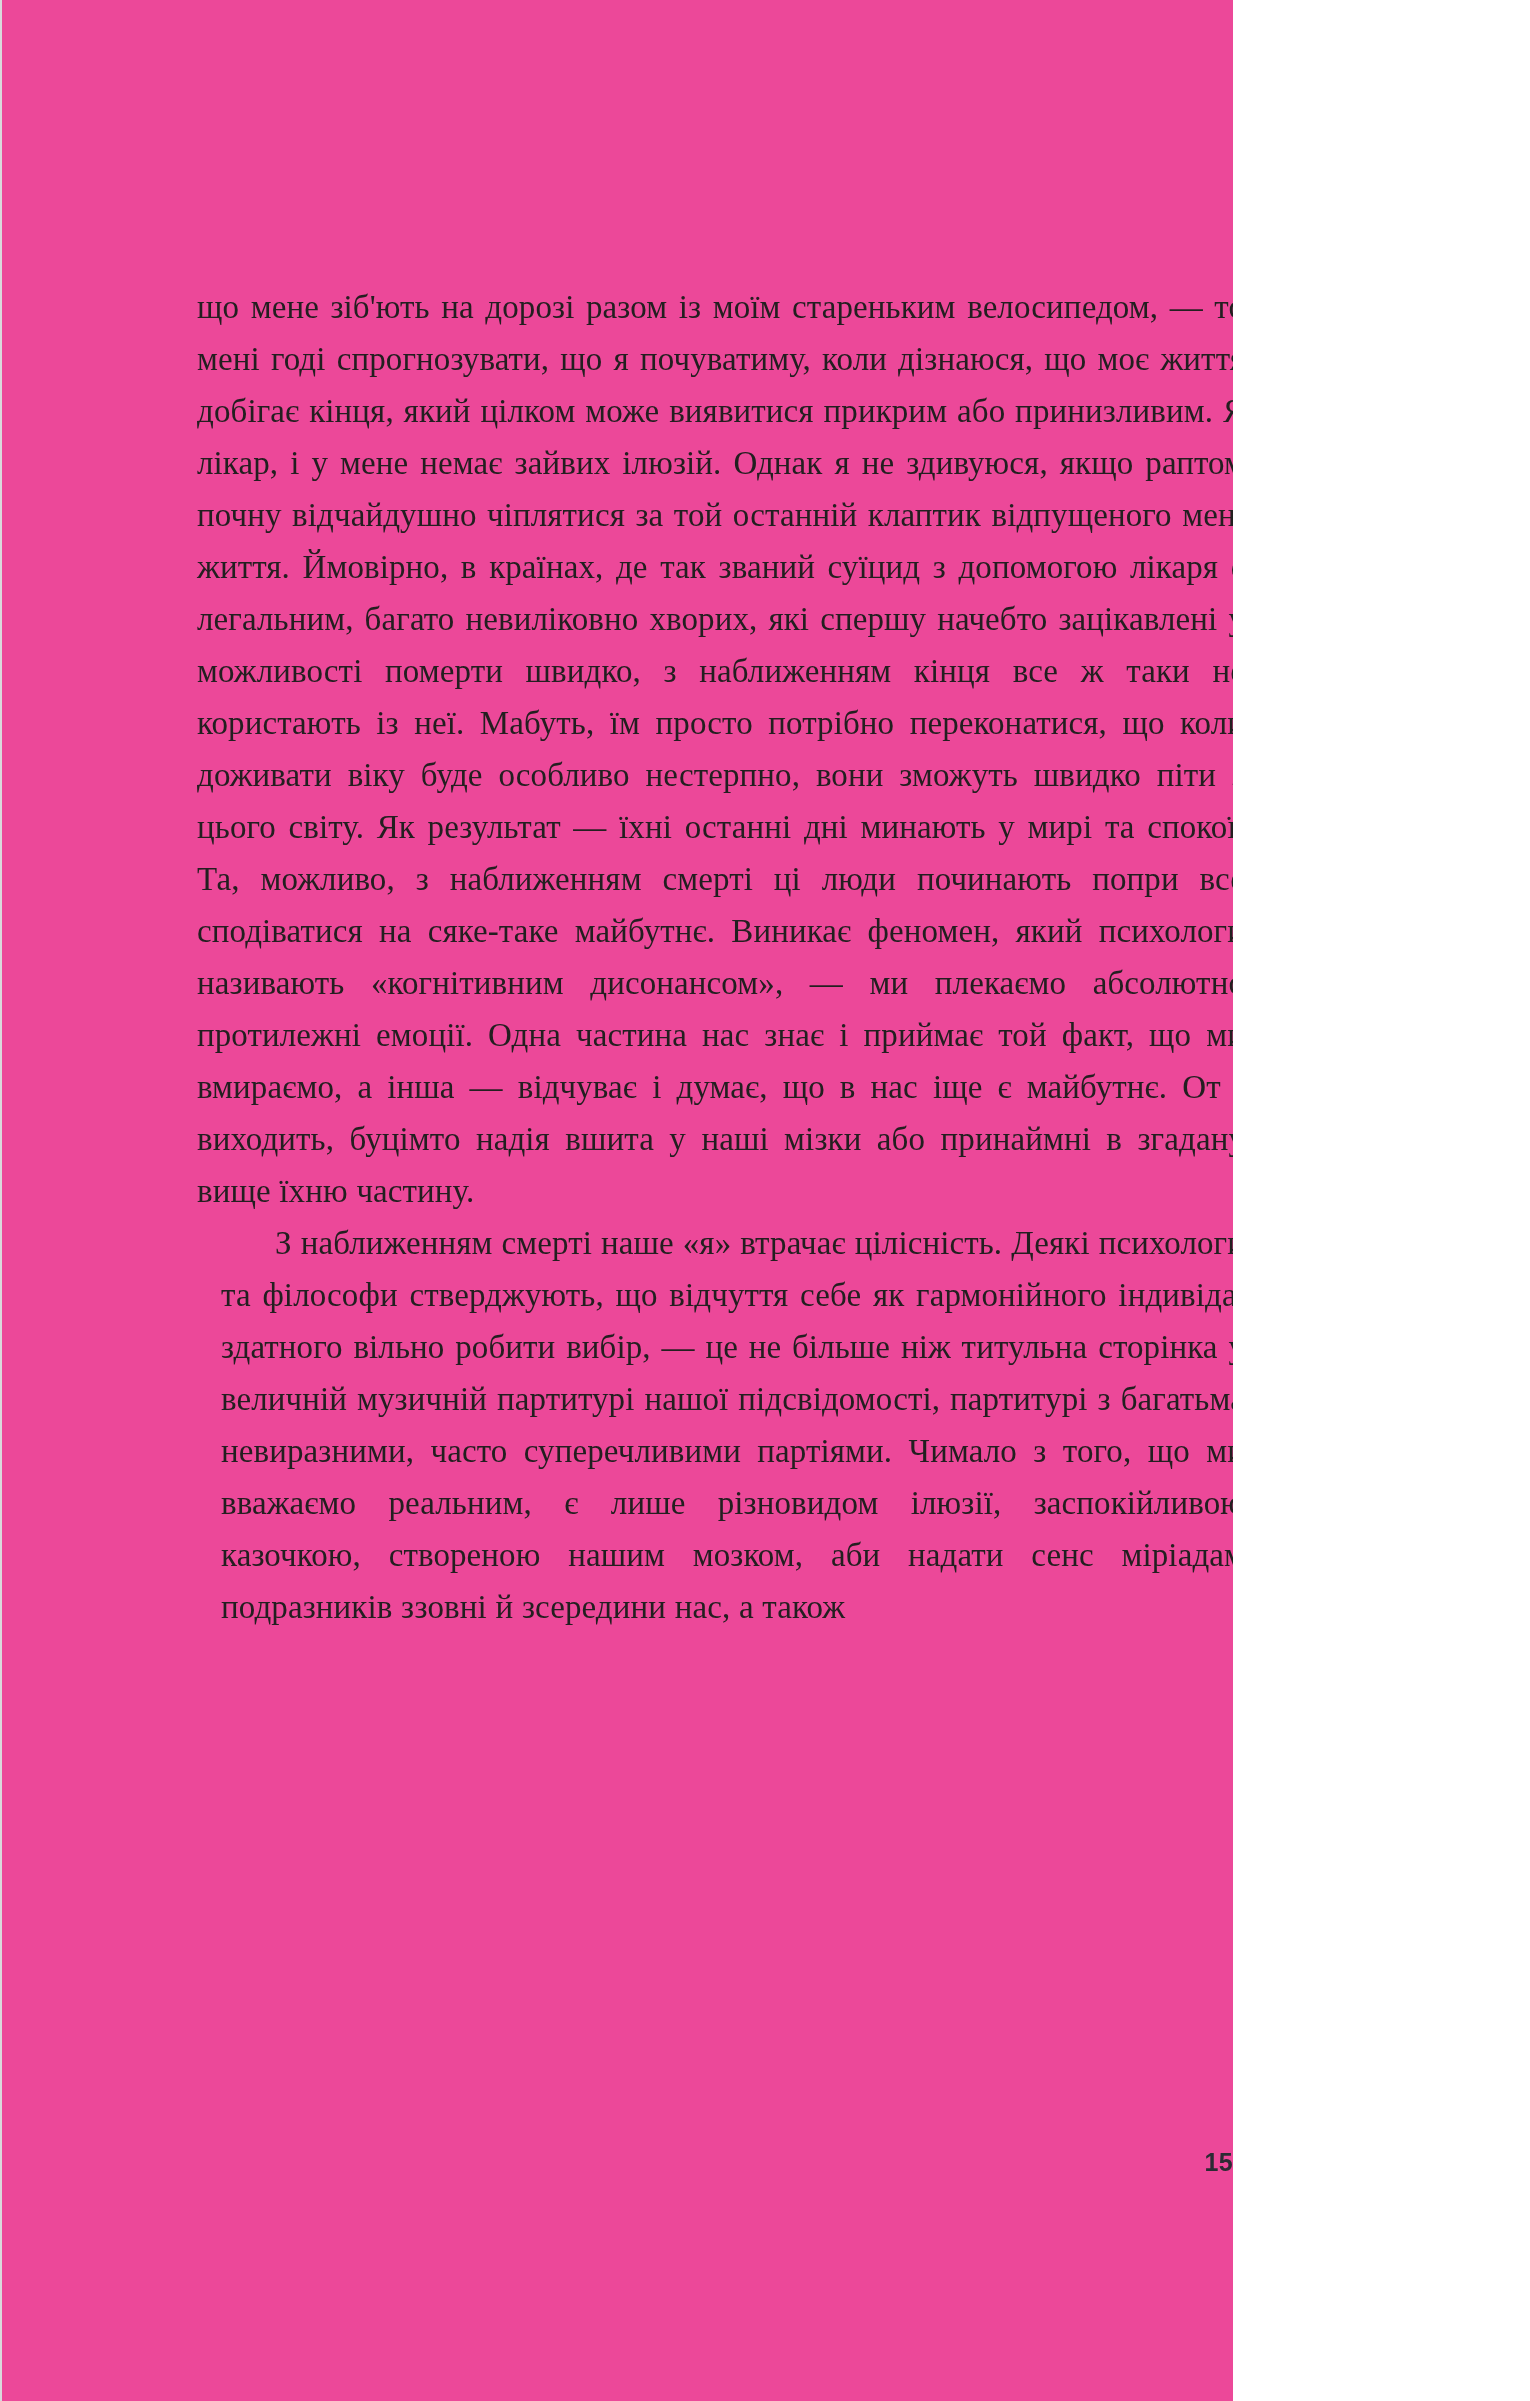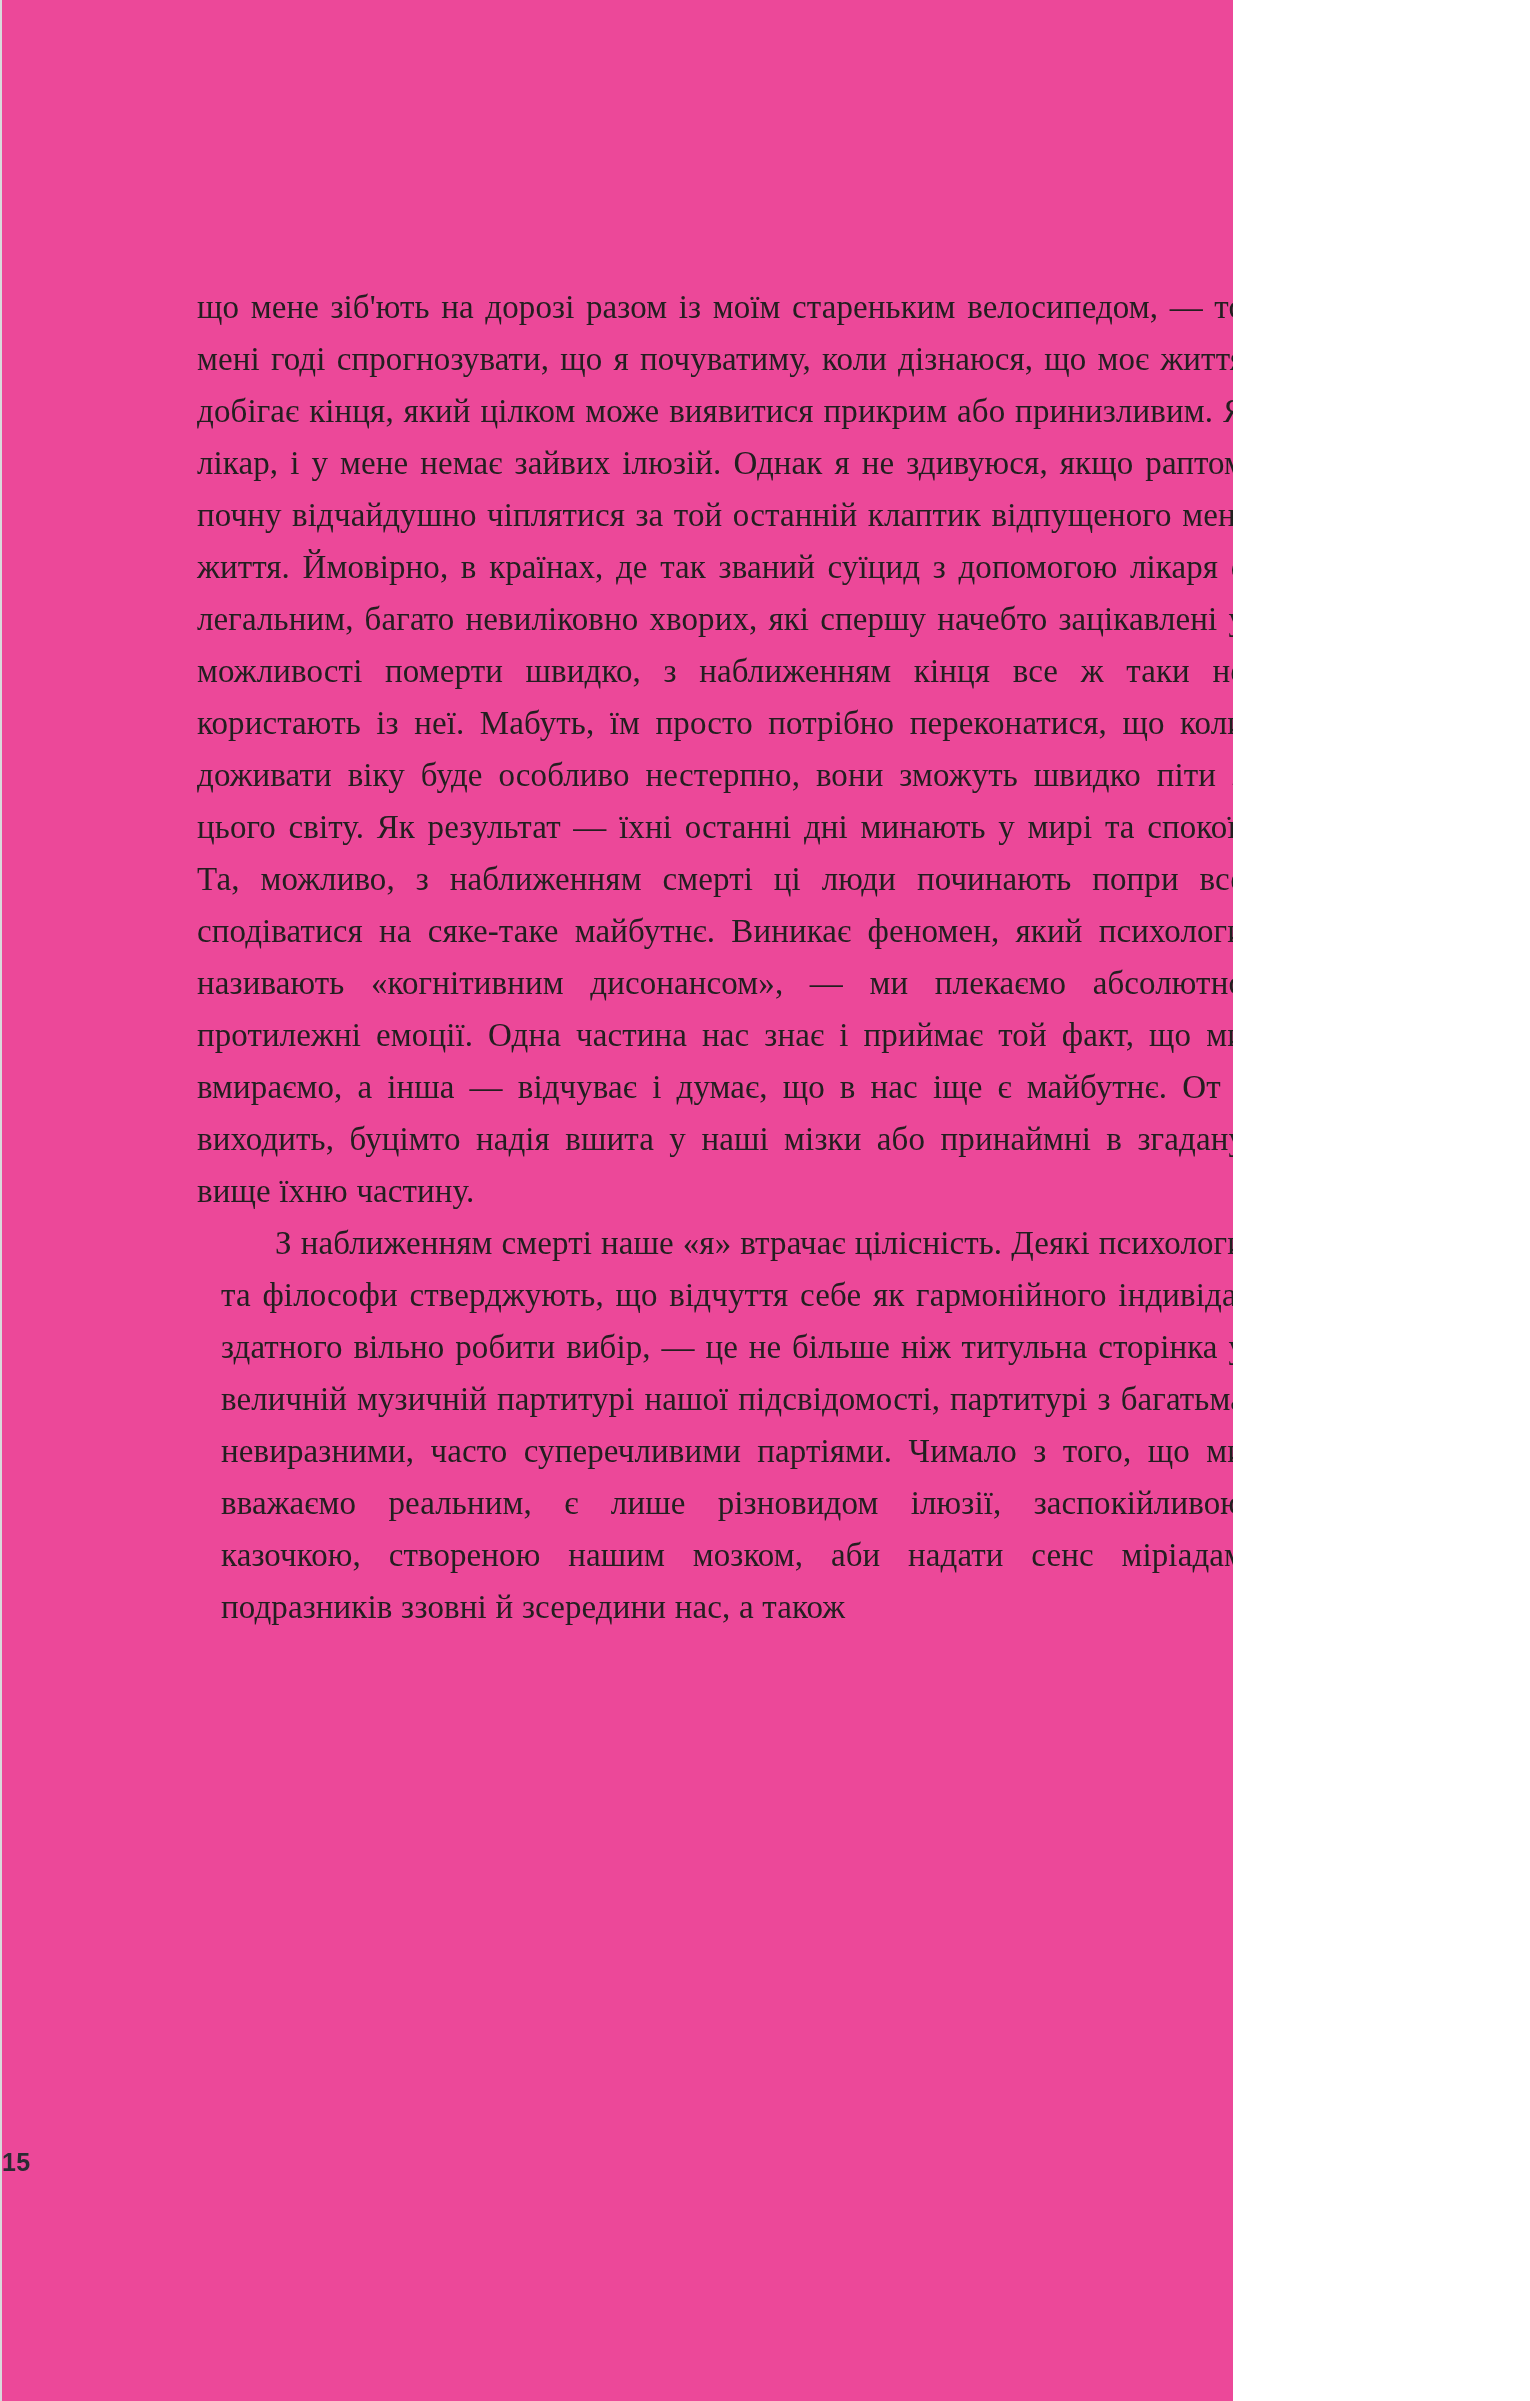--- a/index.html
+++ b/index.html
@@ -41,21 +41,21 @@
     margin-left: 24px;
   }
   .para.cont {
     text-indent: 0;
   }
   .page-number {
     position: absolute;
     left: 0;
     right: 0;
     top: 2148px;
-    text-align: left;
+    text-align: right;
     font-family: "Liberation Sans", "DejaVu Sans", sans-serif;
     font-size: 25px;
     font-weight: 700;
     color: #2b2b33;
     letter-spacing: 0.4px;
   }
 </style>
 </head>
 <body>
 

